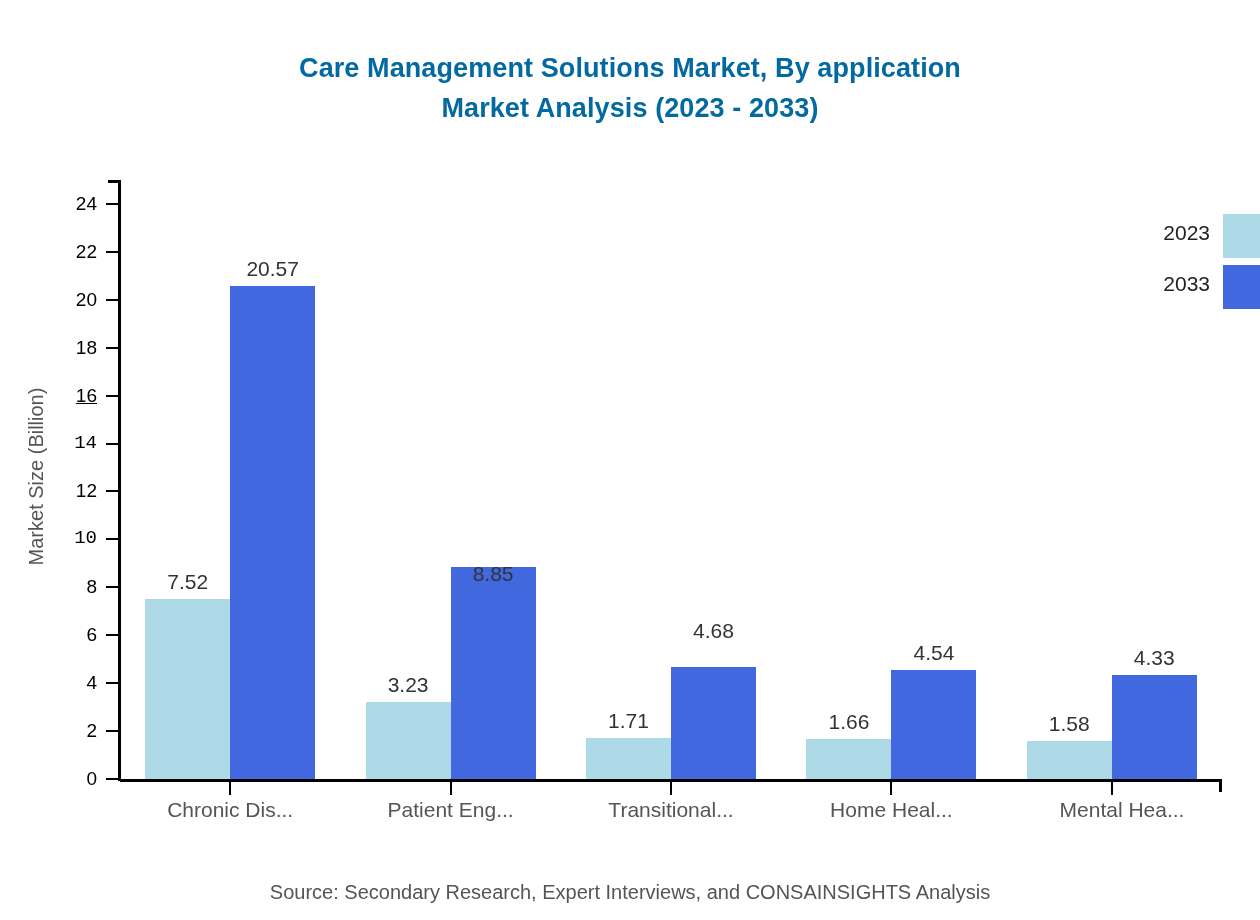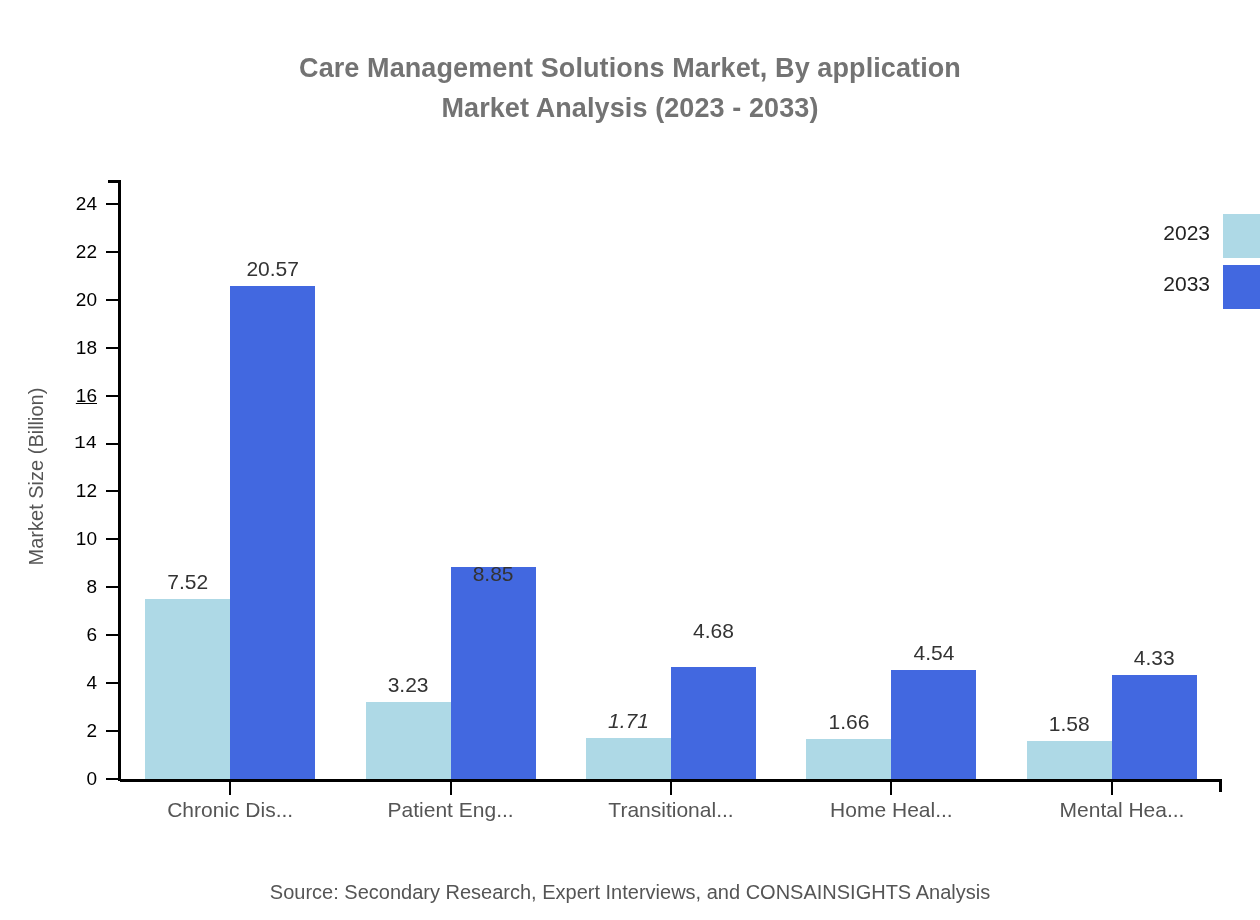--- a/index.html
+++ b/index.html
@@ -22,21 +22,21 @@
     height: 920px;
   }
 
   
   .chart-title {
     position: absolute;
     left: 0;
     top: 48px;
     width: 1260px;
     text-align: center;
-    color: #737373;
+    color: #0369a1;
     font-size: 27px;
     font-weight: bold;
     line-height: 40px;
     letter-spacing: 0.1px;
   }
   .chart-title .title-line {
     display: block;
     white-space: nowrap;
   }
 
@@ -205,21 +205,21 @@
       <div class="y-tick-label" style="top: 769px;">0</div>
       <div class="y-tick" style="top: 730.08px;"></div>
       <div class="y-tick-label" style="top: 721.08px;">2</div>
       <div class="y-tick" style="top: 682.16px;"></div>
       <div class="y-tick-label" style="top: 673.16px;">4</div>
       <div class="y-tick" style="top: 634.24px;"></div>
       <div class="y-tick-label" style="top: 625.24px;">6</div>
       <div class="y-tick" style="top: 586.32px;"></div>
       <div class="y-tick-label" style="top: 577.32px;">8</div>
       <div class="y-tick" style="top: 538.4px;"></div>
-      <div class="y-tick-label" style="top: 529.4px;">10</div>
+      <div class="y-tick-label" style="top: 529.4px; font-family: Liberation Mono, monospace;">10</div>
       <div class="y-tick" style="top: 490.48px;"></div>
       <div class="y-tick-label" style="top: 481.48px; padding-left: 25px;">12</div>
       <div class="y-tick" style="top: 442.56px;"></div>
       <div class="y-tick-label" style="top: 433.56px; font-family: Liberation Mono, monospace;">14</div>
       <div class="y-tick" style="top: 394.64px;"></div>
       <div class="y-tick-label" style="top: 385.64px; text-decoration: underline;">16</div>
       <div class="y-tick" style="top: 346.72px;"></div>
       <div class="y-tick-label" style="top: 337.72px;">18</div>
       <div class="y-tick" style="top: 298.8px;"></div>
       <div class="y-tick-label" style="top: 289.8px;">20</div>
@@ -232,21 +232,21 @@
   <div id="bars-group">
       <div class="bar series-2023" style="left: 145.2px; top: 598.821px; width: 85px; height: 180.179px; background: rgb(174, 217, 230);"></div>
       <div class="bar-label" style="left: 117.7px; top: 570.821px;">7.52</div>
       <div class="bar series-2033" style="left: 230.2px; top: 286.143px; width: 85px; height: 492.857px; background: rgb(66, 104, 224);"></div>
       <div class="bar-label" style="left: 202.7px; top: 258.143px;">20.57</div>
       <div class="bar series-2023" style="left: 365.6px; top: 701.609px; width: 85px; height: 77.3908px; background: rgb(174, 217, 230);"></div>
       <div class="bar-label" style="left: 338.1px; top: 673.609px;">3.23</div>
       <div class="bar series-2033" style="left: 450.6px; top: 566.954px; width: 85px; height: 212.046px; background: rgb(66, 104, 224);"></div>
       <div class="bar-label" style="left: 423.1px; top: 538.954px; margin-top: 24px;">8.85</div>
       <div class="bar series-2023" style="left: 586px; top: 738.028px; width: 85px; height: 40.9716px; background: rgb(174, 217, 230);"></div>
-      <div class="bar-label" style="left: 558.5px; top: 710.028px; font-style: italic;">1.71</div>
+      <div class="bar-label" style="left: 558.5px; top: 710.028px;">1.71</div>
       <div class="bar series-2033" style="left: 671px; top: 666.867px; width: 85px; height: 112.133px; background: rgb(66, 104, 224);"></div>
       <div class="bar-label" style="left: 643.5px; top: 620px;">4.68</div>
       <div class="bar series-2023" style="left: 806.4px; top: 739.226px; width: 85px; height: 39.7736px; background: rgb(174, 217, 230);"></div>
       <div class="bar-label" style="left: 778.9px; top: 711.226px;">1.66</div>
       <div class="bar series-2033" style="left: 891.4px; top: 670.222px; width: 85px; height: 108.778px; background: rgb(66, 104, 224);"></div>
       <div class="bar-label" style="left: 863.9px; top: 642.222px;">4.54</div>
       <div class="bar series-2023" style="left: 1026.8px; top: 741.143px; width: 85px; height: 37.8568px; background: rgb(174, 217, 230);"></div>
       <div class="bar-label" style="left: 999.3px; top: 713.143px;">1.58</div>
       <div class="bar series-2033" style="left: 1111.8px; top: 675.253px; width: 85px; height: 103.747px; background: rgb(66, 104, 224);"></div>
       <div class="bar-label" style="left: 1084.3px; top: 647.253px;">4.33</div>

